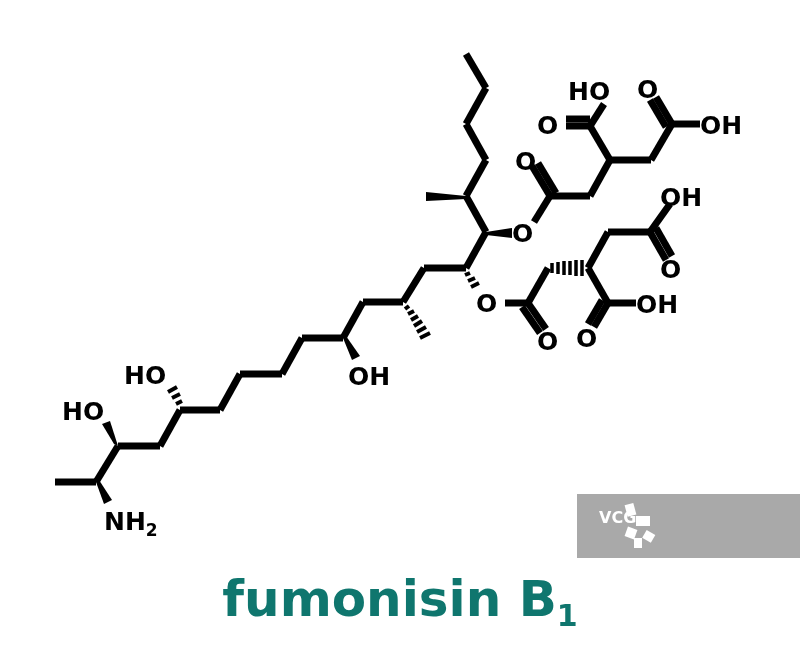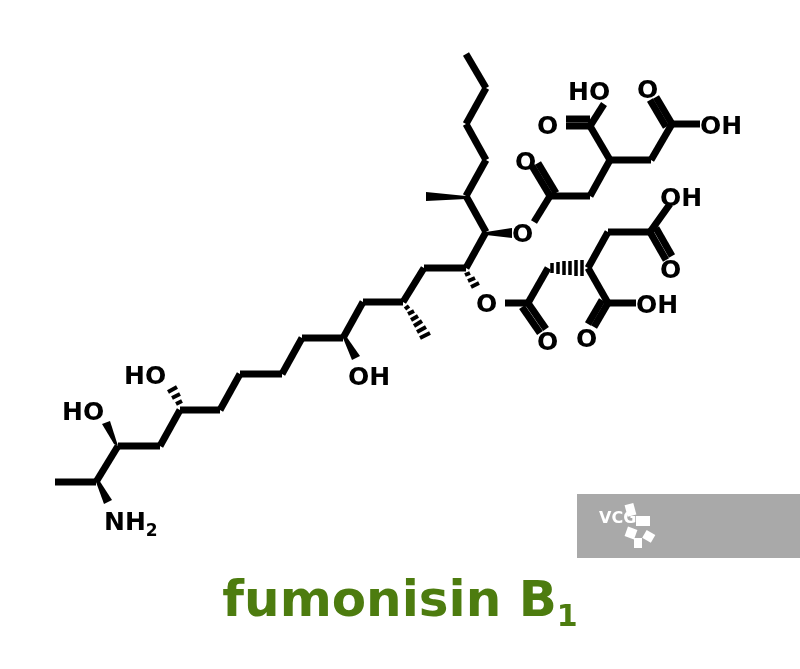--- a/index.html
+++ b/index.html
@@ -1,21 +1,21 @@
 <!DOCTYPE html>
 <html><head>
 <meta charset="utf-8">
 <style>
   html, body { margin:0; padding:0; background:#ffffff; }
   body { width:800px; height:669px; position:relative; overflow:hidden; font-family:"DejaVu Sans", sans-serif; }
   svg#mol { position:absolute; left:0; top:0; }
   .bond { stroke:#000; stroke-width:7; stroke-linecap:butt; stroke-linejoin:miter; fill:none; }
   .atom { font-family:"DejaVu Sans", sans-serif; font-weight:bold; font-size:25px; fill:#000; }
   .sub { font-size:17px; }
-  .title { position:absolute; left:0; width:800px; top:570px; text-align:center; font-family:"DejaVu Sans", sans-serif; font-weight:bold; font-size:50px; color:#4d7c0f; letter-spacing:0px; }
+  .title { position:absolute; left:0; width:800px; top:570px; text-align:center; font-family:"DejaVu Sans", sans-serif; font-weight:bold; font-size:50px; color:#0f766e; letter-spacing:0px; }
   .title .subscript { font-size:30px; vertical-align:-10px; }
   .wm { position:absolute; left:577px; top:494px; width:223px; height:64px; background:#a9a9a9;padding-left:8px; }
   .wm .logo { position:absolute; left:22px; top:14px; color:#fff; font-weight:bold; font-size:16px; font-family:"DejaVu Sans", sans-serif; }
   .wm .id { position:absolute; left:86px; top:24px; color:#e6e6e6; font-size:14px; font-family:"DejaVu Sans", sans-serif; }
   .wm svg { position:absolute; left:45px; top:8px; }
 </style>
 </head>
 <body>
 
 <svg id="mol" width="800" height="669" viewBox="0 0 800 669">

